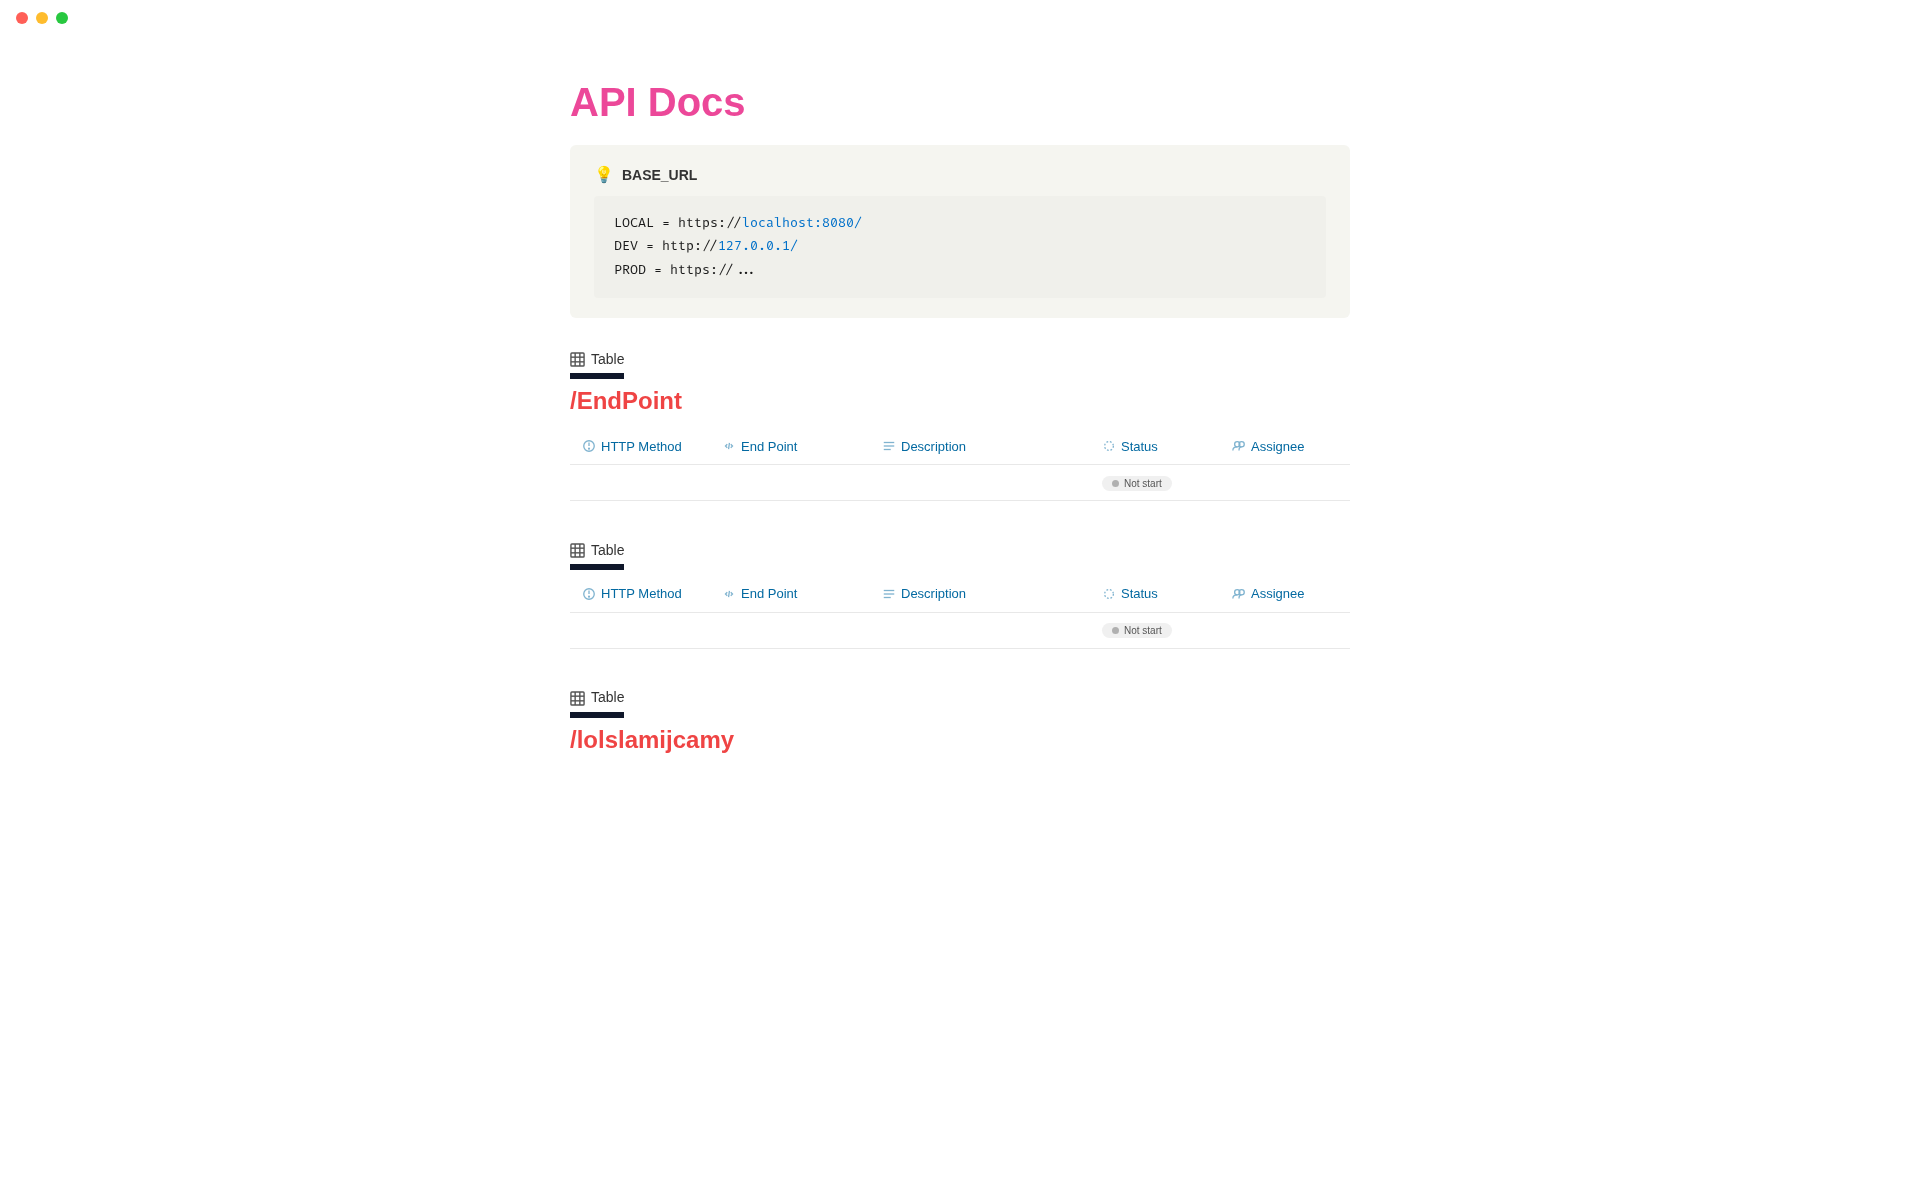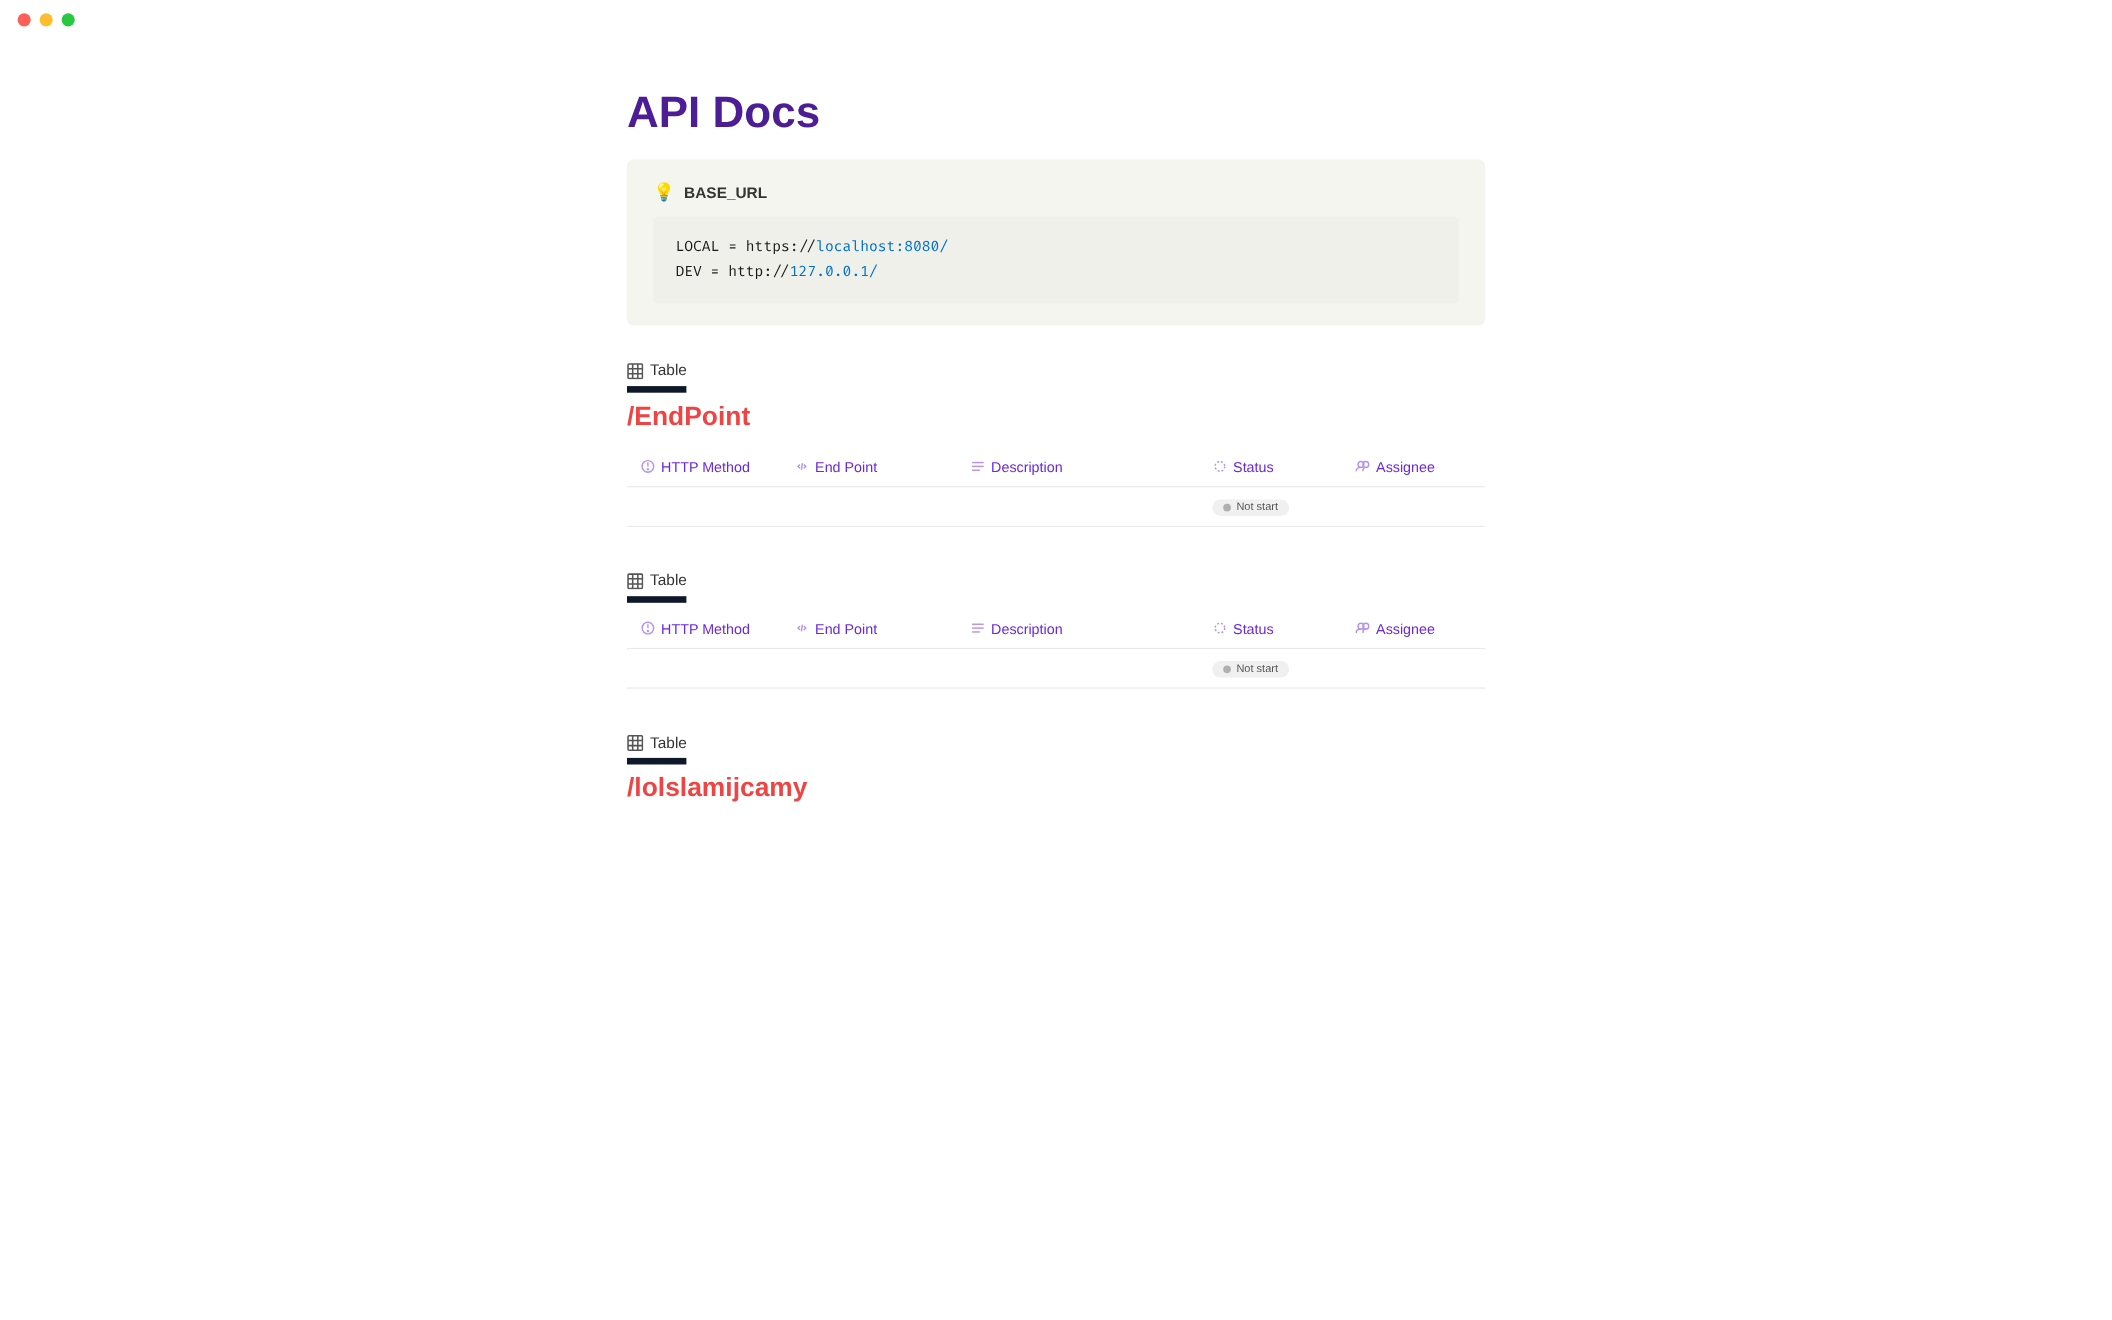--- a/index.html
+++ b/index.html
@@ -41,21 +41,21 @@
     .main-content {
       max-width: 860px;
       margin: 0 auto;
       padding: 80px 40px 100px 40px;
     }
 
     .page-title {
       font-size: 40px;
       font-weight: 700;
       margin-bottom: 20px;
-      color: #4c1d95;
+      color: #ec4899;
     }
 
     .author-section {
       display: flex;
       align-items: flex-start;
       gap: 12px;
       margin-bottom: 32px;
     }
 
     .avatar {
@@ -169,21 +169,21 @@
     .api-table {
       width: 100%;
       border-collapse: collapse;
     }
 
     .api-table th {
       text-align: left;
       padding: 8px 12px;
       font-size: 13px;
       font-weight: 500;
-      color: #6d28d9;
+      color: #0369a1;
       border-bottom: 1px solid #e8e8e8;
       text-decoration: underline;
     }
 
     .api-table td {
       padding: 8px 12px;
       border-bottom: 1px solid #e8e8e8;
       font-size: 13px;
       color: #333;
       height: 36px;
@@ -243,20 +243,23 @@
     <div class="base-url-header">
       <span class="emoji">💡</span>
       <span>BASE_URL</span>
     </div>
     <div class="code-block">
       <span class="code-line">
         <span class="code-key">LOCAL = https://</span><span class="code-value">localhost:8080/</span>
       </span>
       <span class="code-line">
         <span class="code-key">DEV = http://</span><span class="code-value">127.0.0.1/</span>
+      </span>
+      <span class="code-line">
+        <span class="code-key">PROD = https://...</span>
       </span>
     </div>
   </div>
 
   <div class="section">
     <div class="table-label">
       <span class="table-icon">
         <svg viewBox="0 0 16 16" fill="none" stroke="currentColor" stroke-width="1.5" width="15" height="15" style="vertical-align:middle;">
           <rect x="1" y="1" width="14" height="14" rx="1"></rect>
           <line x1="1" y1="5.5" x2="15" y2="5.5"></line>

